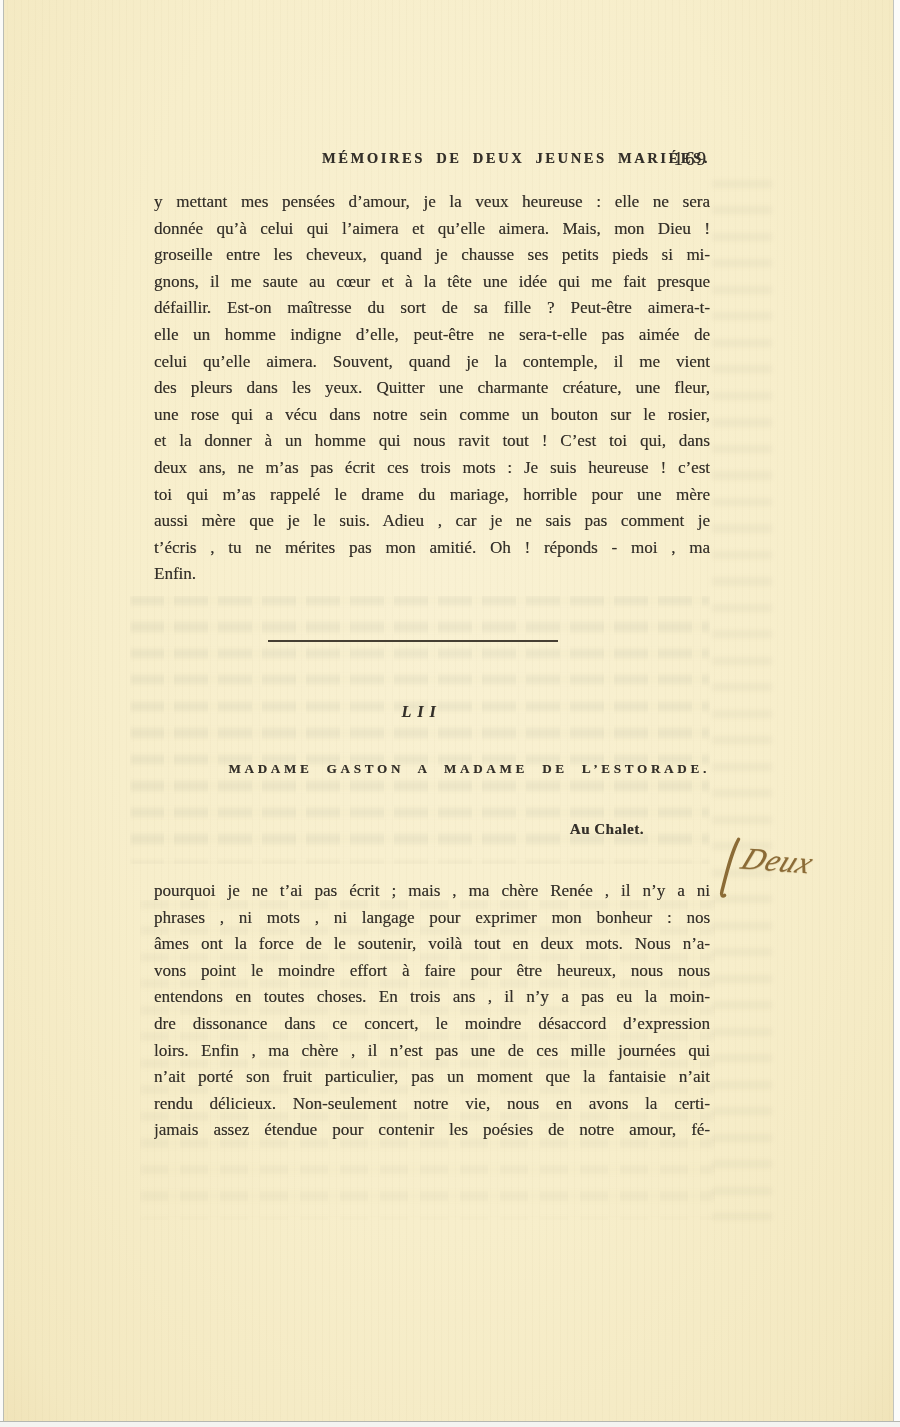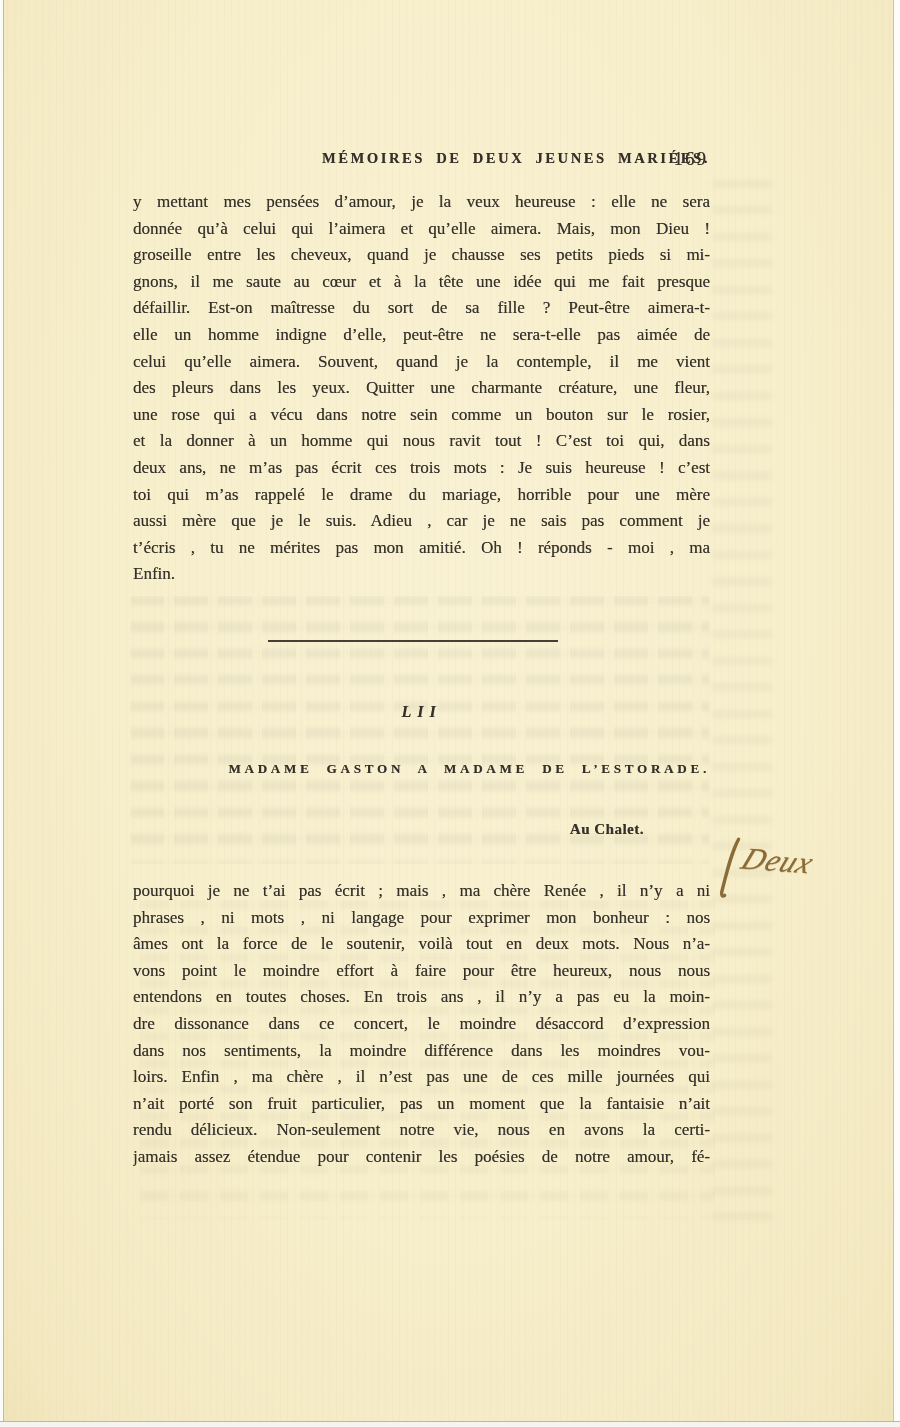--- a/index.html
+++ b/index.html
@@ -42,21 +42,21 @@
   .running-title{
     text-align:right;font-size:14.5px;font-weight:bold;
     letter-spacing:2.6px;word-spacing:5px;
   }
   .folio{position:absolute;right:2px;top:-2px;font-size:19px;font-weight:normal;letter-spacing:2px;}
   .para{position:absolute;left:133px;width:577px;}
   .para-1{top:189px;}
   .para-2{top:878px;}
   .line{
     font-size:17px;line-height:26.6px;height:26.6px;overflow:hidden;
-    text-align:justify;text-align-last:justify;white-space:normal;
+    text-align:justify;text-align-last:justify;white-space:normal;margin-left:21px;
   }
   .para-1 .line:last-child{text-align-last:left;}
   .line.first-line{text-indent:27px;}
   
   .struck{position:relative;display:inline-block;}
   .struck::before{
     content:"";position:absolute;left:-3px;right:-4px;top:52%;height:3px;
     background:#8e6d39;border-radius:2px;transform:rotate(-3deg);opacity:0.92;
   }
   .struck::after{
@@ -133,21 +133,20 @@
   <div class="dateline ink">Au Chalet.</div>
 
   <div class="para para-2 ink">
     <div>
         <div class="line">pourquoi je ne t’ai pas écrit ; mais , ma chère Renée , il n’y a ni</div>
         <div class="line">phrases , ni mots , ni langage pour exprimer mon bonheur : nos</div>
         <div class="line">âmes ont la force de le soutenir, voilà tout en deux mots. Nous n’a-</div>
         <div class="line">vons point le moindre effort à faire pour être heureux, nous nous</div>
         <div class="line">entendons en toutes choses. En trois ans , il n’y a pas eu la moin-</div>
         <div class="line">dre dissonance dans ce concert, le moindre désaccord d’expression</div>
-        <div class="line">dans nos sentiments, la moindre différence dans les moindres vou-</div>
         <div class="line">loirs. Enfin , ma chère , il n’est pas une de ces mille journées qui</div>
         <div class="line">n’ait porté son fruit particulier, pas un moment que la fantaisie n’ait</div>
         <div class="line">rendu délicieux. Non-seulement notre vie, nous en avons la certi-</div>
         <div class="line">jamais assez étendue pour contenir les poésies de notre amour, fé-</div>
       </div>
   </div>
 
   <div class="annotation">
     <svg class="annot-flourish" width="26" height="66" viewBox="0 0 26 66">
       <path d="M20 3 C14 16 11 34 7 56 C6.2 60 8 62 10 60" fill="none" stroke="#8b6b36" stroke-width="3.4" stroke-linecap="round"></path>

